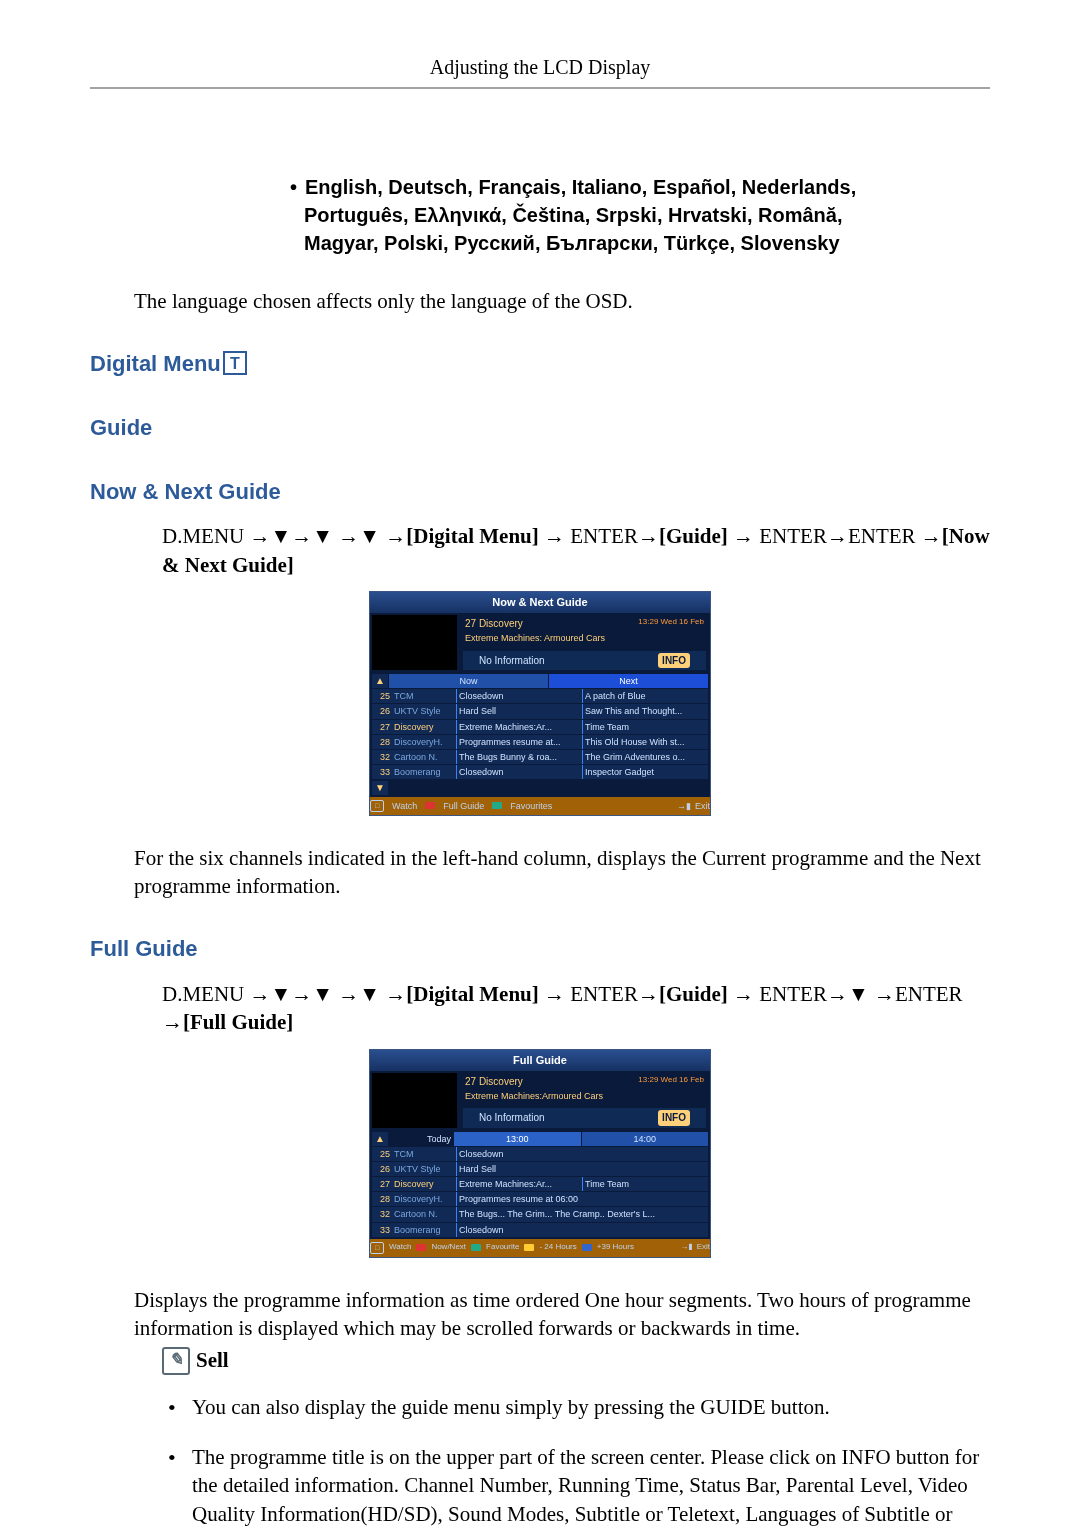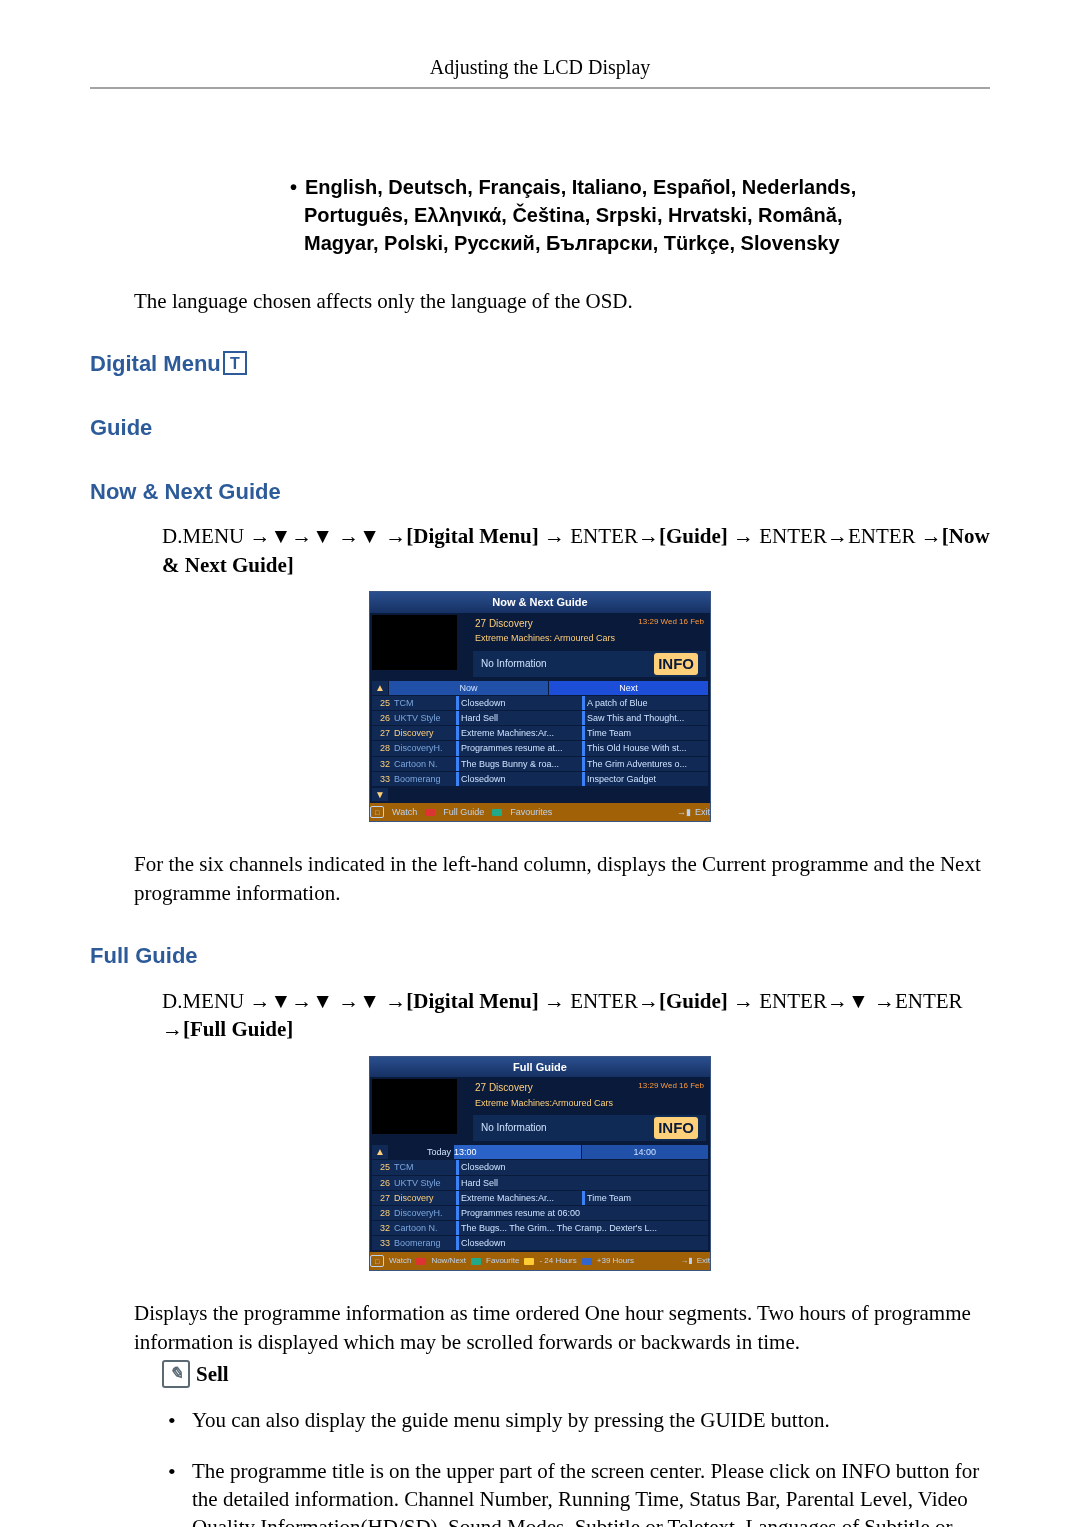--- a/index.html
+++ b/index.html
@@ -79,52 +79,52 @@
   .guide .title{
     background:linear-gradient(#2a4f8f,#163163);
     color:#fff;
     text-align:center;
     font-weight:bold;
     font-size:11px;
     padding:3px 0;
   }
   .guide .top{
     display:flex;
-    gap:14px;
+    gap:4px;
     padding:2px;
   }
   .guide .preview{
     width:85px;height:55px;
     background:#000;
   }
   .guide .topright{
     flex:1;
   }
   .guide .prog{
     color:#ffd07a;
     font-size:10px;
     padding:2px 4px;
   }
   .guide .prog .date{float:right;color:#ff9a3a;font-size:8px;}
   .guide .sub{color:#ffd07a;font-size:9px;padding:0 4px 4px 4px;}
   .guide .infobar{
     display:flex;align-items:center;justify-content:space-between;
     background:#0f2a55;color:#cfe3ff;font-size:10px;
-    padding:2px 8px;margin:2px;
+    padding:2px 16px;margin:2px;
   }
   .guide .infobar .btn{
     background:#ffd07a;color:#0a1a3a;border-radius:3px;
-    font-size:15px;padding:1px 4px;font-weight:bold;
+    font-size:10px;padding:1px 4px;font-weight:bold;
   }
   .guide .rows{padding:0 2px 2px 2px;}
   .guide .row{display:flex;align-items:stretch;font-size:9px;background:#112a55;margin-top:1px;}
   .guide .row .n{width:16px;text-align:right;color:#ffd07a;padding:1px 2px;}
   .guide .row .ch{width:60px;color:#7ba6de;padding:1px 2px;}
   .guide .row .ch.bright{color:#ffd07a;}
-  .guide .row .cell{flex:1;color:#cfe3ff;padding:1px 2px;border-left:3px solid #3b82f6;white-space:nowrap;overflow:hidden;text-overflow:ellipsis;}
+  .guide .row .cell{flex:1;color:#cfe3ff;padding:1px 2px;border-left:1px solid #3b82f6;white-space:nowrap;overflow:hidden;text-overflow:ellipsis;}
   .guide .arrows{width:16px;background:#112a55;color:#ffd07a;text-align:center;font-size:10px;}
   .guide .legend{
     display:flex;gap:8px;align-items:center;font-size:9px;
     background:#a16207;color:#bcd1ee;padding:3px 0;
   }
   .guide .legend .sw{width:10px;height:7px;border-radius:1px;display:inline-block;}
   .guide .legend .exit{margin-left:auto;display:flex;align-items:center;gap:4px;}
   .guide .ok{display:inline-flex;width:12px;height:10px;border:1px solid #bcd1ee;border-radius:2px;align-items:center;justify-content:center;font-size:7px;}
   
   .guide .row .wide{flex:2;}
@@ -265,21 +265,21 @@
           <div class="sub">Extreme Machines:Armoured Cars</div>
           <div class="infobar">
               <span>No Information</span>
               <span class="btn">INFO</span>
             </div>
         </div>
       </div>
       <div style="display:flex;gap:1px;padding:0 2px;">
         <div class="arrows">▲</div>
         <div style="width:60px;color:#cfe3ff;font-size:9px;padding:1px 2px;text-align:right">Today</div>
-        <div style="flex:1;text-align:left;background:#2a62c8;color:#fff;font-size:9px;padding:1px 0">13:00</div>
+        <div style="flex:1;text-align:center;background:#2a62c8;color:#fff;font-size:9px;padding:1px 0">13:00</div>
         <div style="flex:1;text-align:center;background:#2050a8;color:#cfe3ff;font-size:9px;padding:1px 0">14:00</div>
       </div>
       <div class="rows" id="fg-rows">
           <div class="row">
             <div class="n">25</div>
             <div class="ch">TCM</div>
             <div class="cell wide">Closedown</div>
           </div>
           <div class="row">
             <div class="n">26</div>

